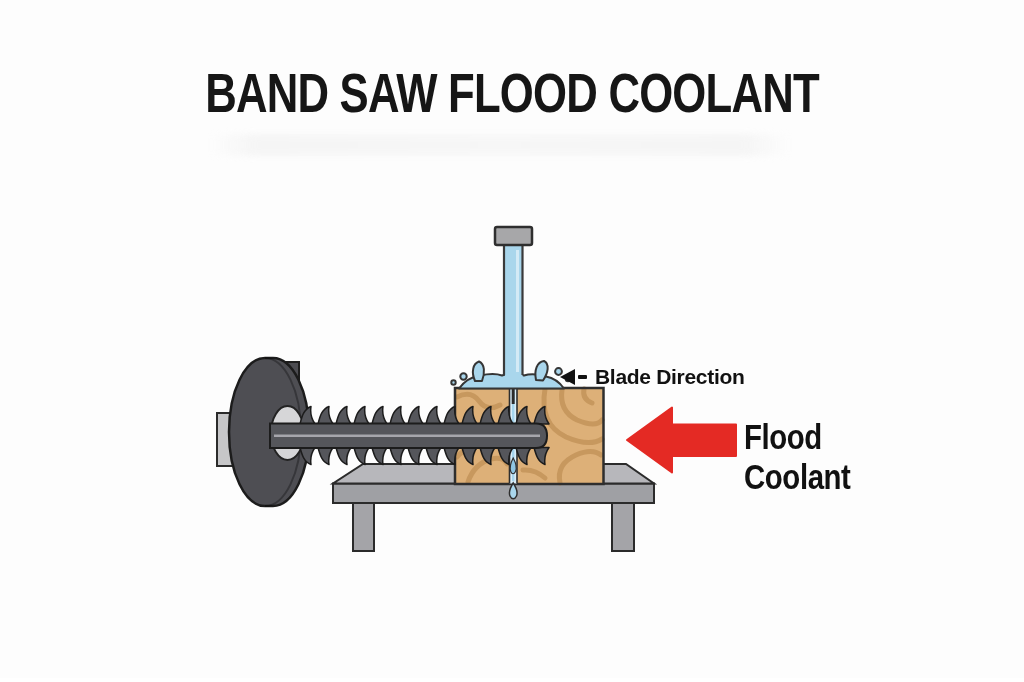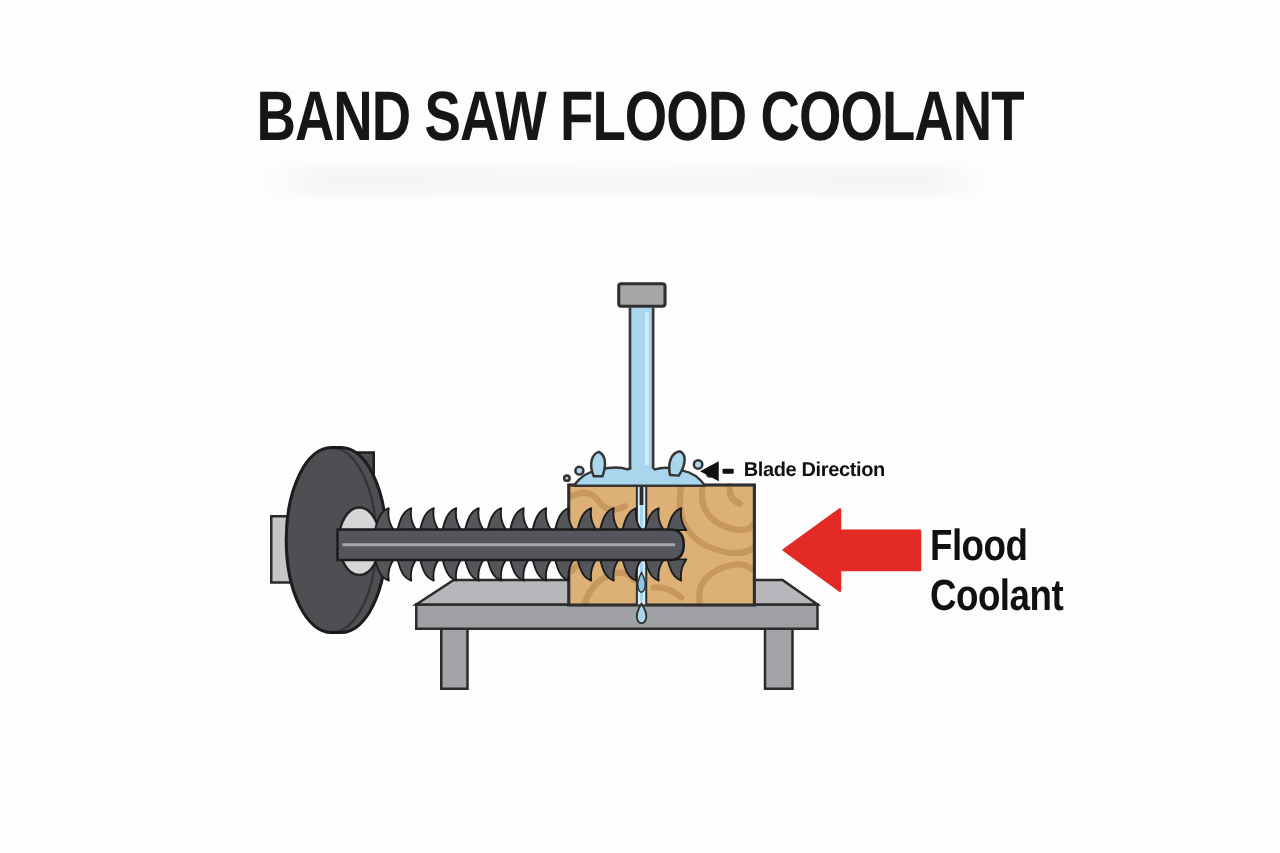--- a/index.html
+++ b/index.html
@@ -18,21 +18,21 @@
     background:linear-gradient(90deg,rgba(234,234,234,0) 0%,#efefef 8%,#f3f3f3 50%,#efefef 92%,rgba(234,234,234,0) 100%);
     filter:blur(3px);opacity:.55;border-radius:4px;
   }
   svg{position:absolute;left:0;top:0;}
   .blade-dir{
     position:absolute;left:560px;top:365px;height:24px;
     display:flex;align-items:center;color:#111;
   }
   .bd-tri{width:0;height:0;border-top:8px solid transparent;border-bottom:8px solid transparent;border-right:15px solid #111;}
   .bd-dash{width:9px;height:4px;background:#111;margin-left:3px;border-radius:1px;}
-  .bd-text{margin-left:8px;font-size:16px;font-weight:700;letter-spacing:-0.3px;white-space:nowrap;}
+  .bd-text{margin-left:8px;font-size:21px;font-weight:700;letter-spacing:-0.3px;white-space:nowrap;}
   .flood{
     position:absolute;left:744px;top:417px;color:#111;
     font-size:35px;font-weight:700;line-height:40px;letter-spacing:-0.5px;
     transform:scaleX(0.84);transform-origin:left top;white-space:nowrap;
   }
 </style>
 </head>
 <body>
 
 <div id="canvas">

